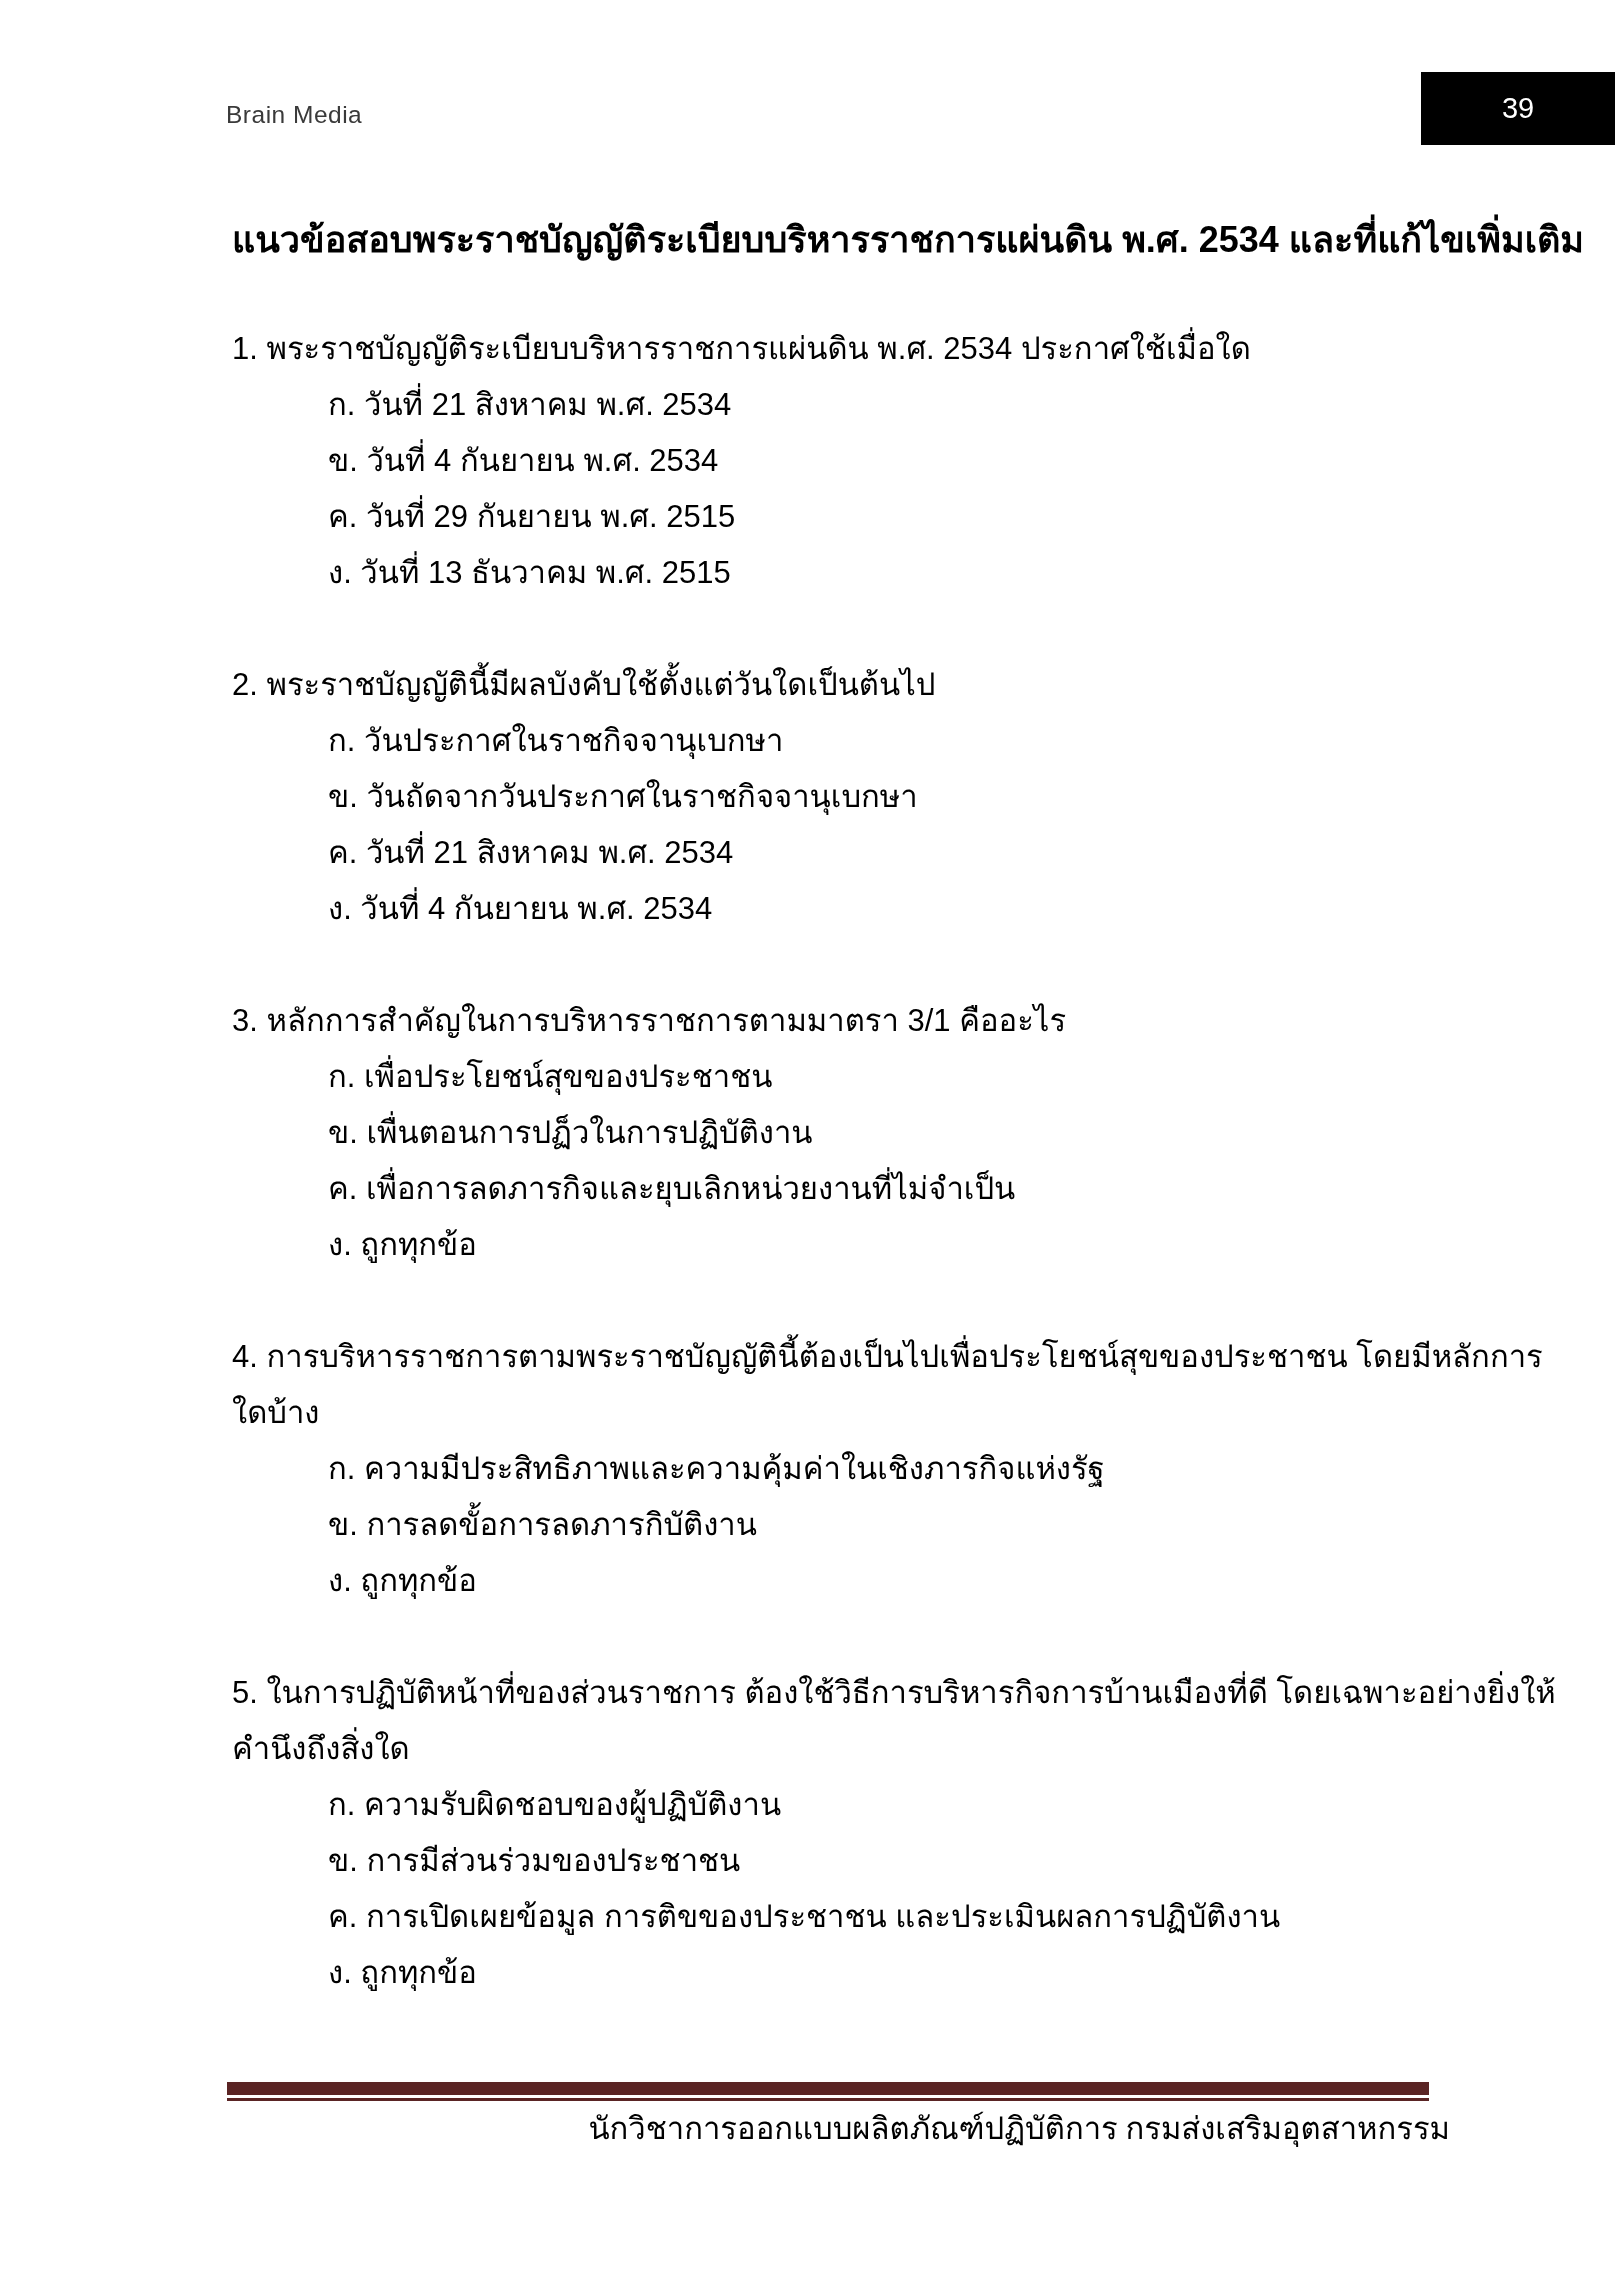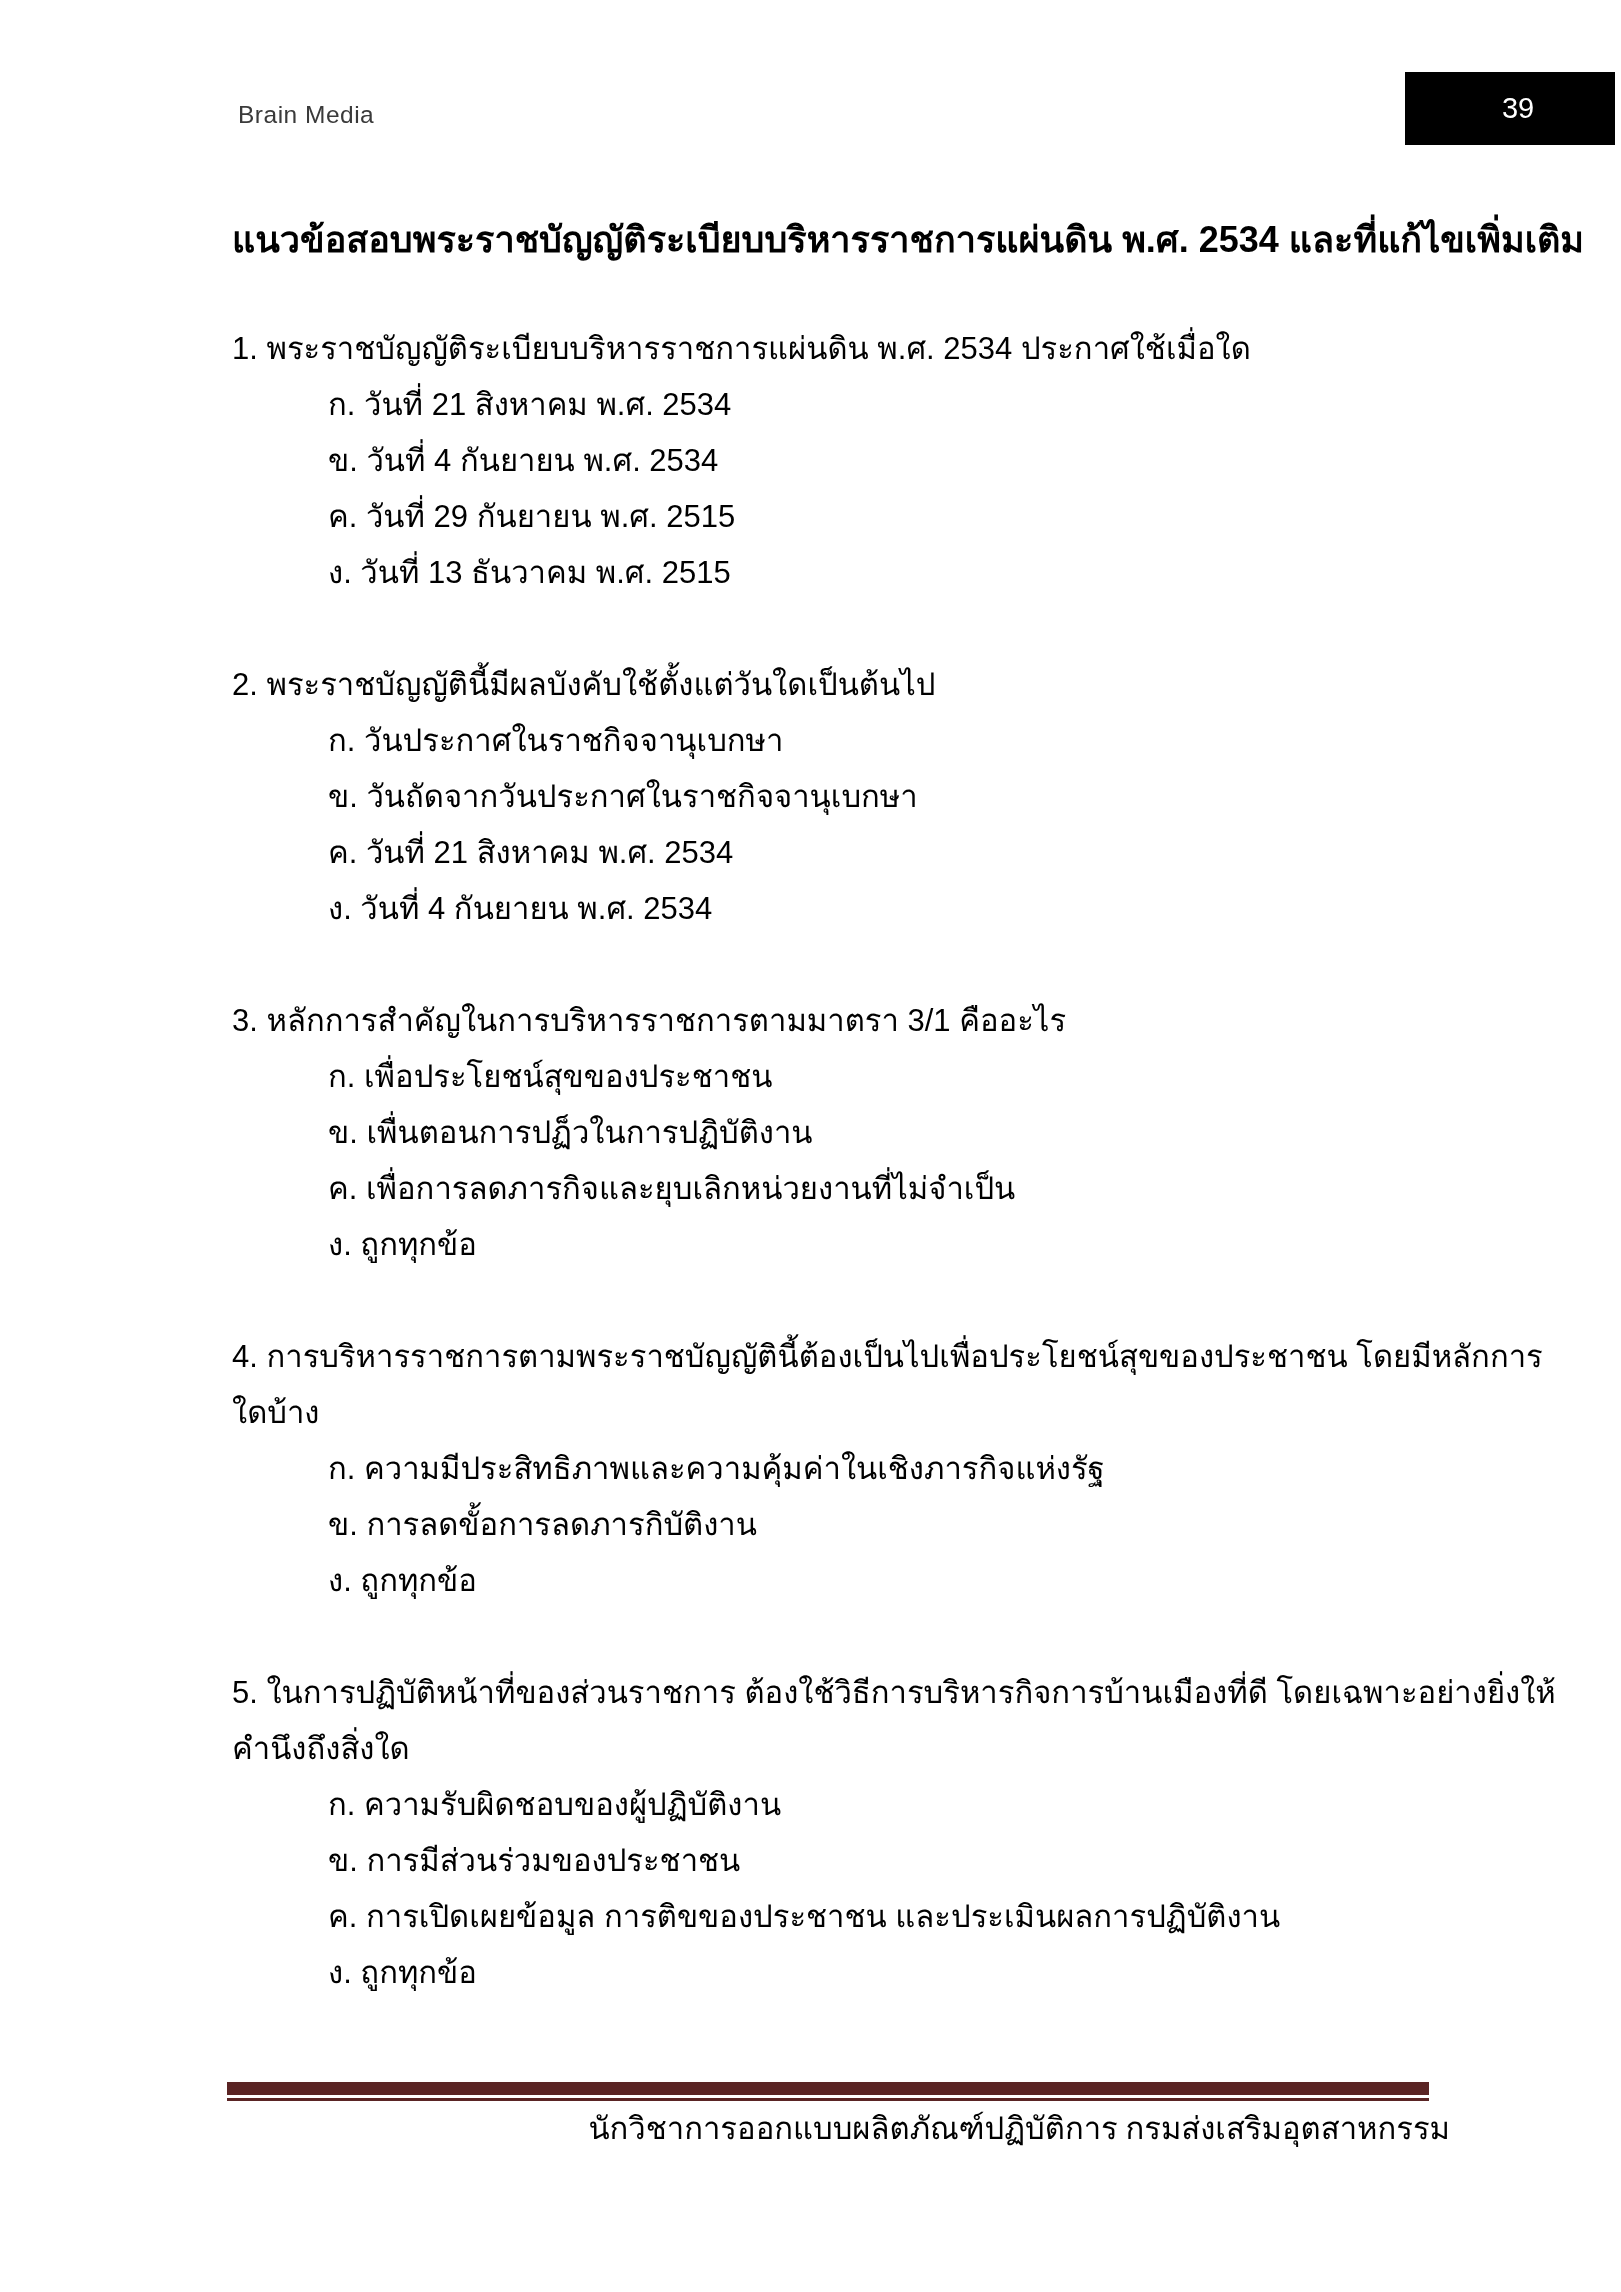--- a/index.html
+++ b/index.html
@@ -11,39 +11,38 @@
     position: relative;
     width: 1621px;
     height: 2293px;
     overflow: hidden;
     font-family: "Liberation Sans", sans-serif;
     color: #000000;
   }
   .brand {
     position: absolute;
     top: 100px;
-    left: 238px;
+    left: 226px;
     font-size: 24.5px;
     line-height: 29px;
     color: #3a3a3a;
     letter-spacing: 0.5px;
   }
   .page-number-box {
     position: absolute;
     top: 72px;
     right: 5.9px;
     width: 194px;
     height: 73px;
     background: #000000;
     color: #ffffff;
     display: flex;
     align-items: center;
     justify-content: center;
     font-size: 29px;
-    padding-left: 16px;
   }
   .main {
     position: absolute;
     left: 232px;
     top: 218px;
     width: 1199px;
   }
   .doc-title {
     margin: 0;
     text-align: center;

